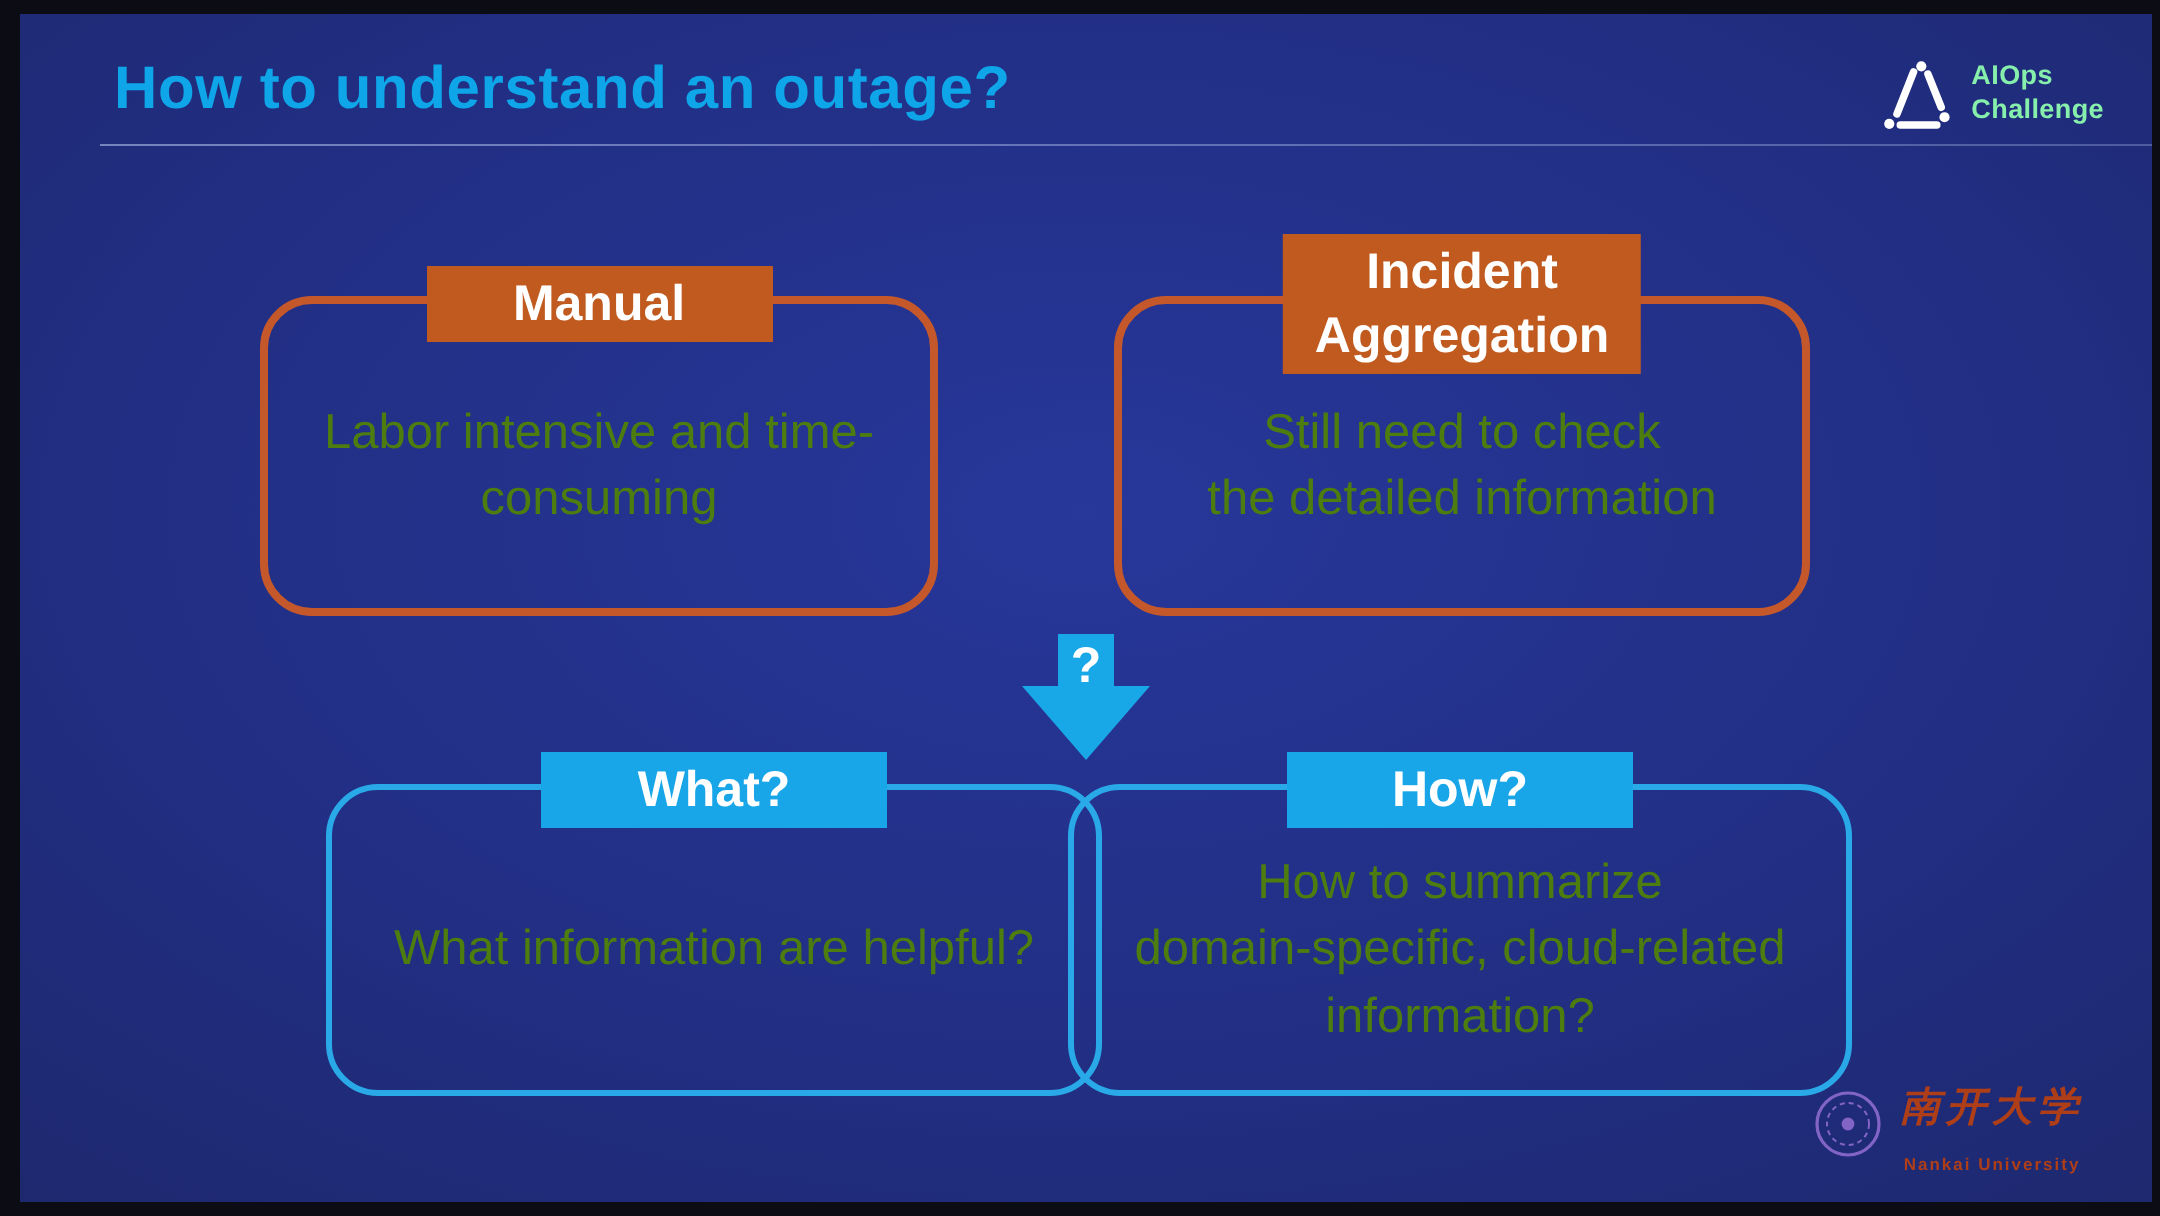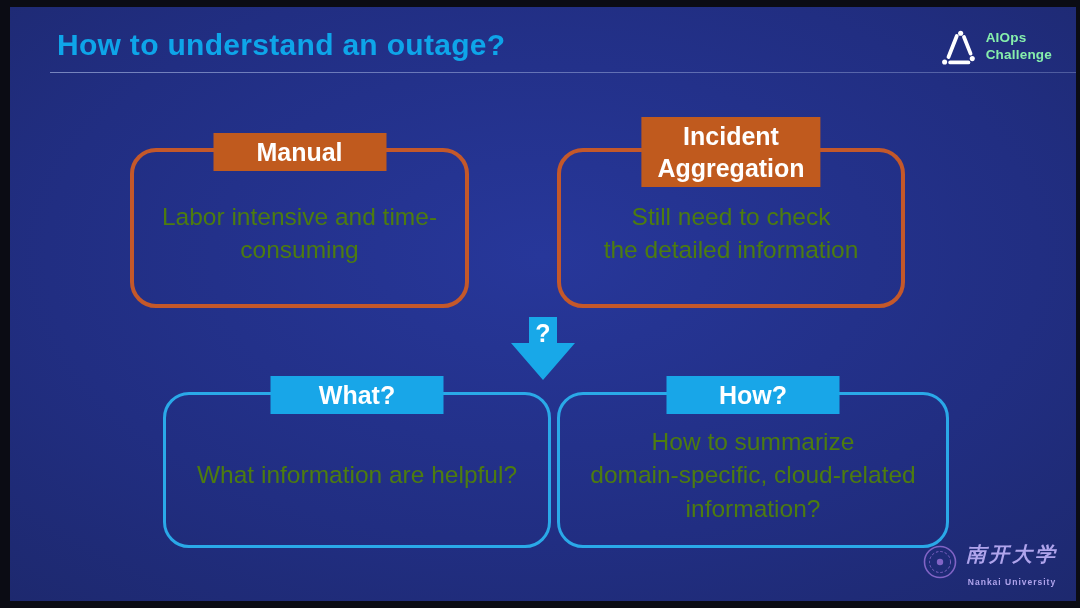--- a/index.html
+++ b/index.html
@@ -38,32 +38,32 @@
   }
   .box-header.orange{background:#c05a1e;}
   .box-header.blue{background:#18a6e8;}
   .box-body{
     text-align:center;color:#4d7c0f;font-size:24.5px;line-height:1.35;font-weight:400;
     white-space:pre-line;padding:10px 14px 0 14px;
   }
   .box-top-left   {left:130px;top:148px;width:339px;height:160px;}
   .box-top-right  {left:557px;top:148px;width:348px;height:160px;}
   .box-bottom-left{left:130px;top:392px;width:388px;height:156px;margin-left:33px;}
-  .box-bottom-right{left:557px;top:392px;width:392px;height:156px;}
+  .box-bottom-right{left:534px;top:392px;width:392px;height:156px;}
 
   .qarrow{position:absolute;left:510px;top:317px;width:66px;height:64px;}
   .qarrow svg{display:block;}
   .qarrow .qmark{
     position:absolute;left:0;top:2px;width:100%;text-align:center;
     color:#fff;font-size:25px;font-weight:700;
   }
 
   .nankai{
-    position:absolute;right:22px;bottom:22px;display:flex;align-items:flex-start;gap:8px;
-    color:#c4b5fd;opacity:.88;
+    position:absolute;right:38px;bottom:22px;display:flex;align-items:center;gap:8px;
+    color:#c2410c;opacity:.88;
   }
   .nankai-text{display:flex;flex-direction:column;align-items:center;line-height:1;}
   .nankai-cn{font-size:20px;letter-spacing:3px;font-weight:700;font-style:italic;}
   .nankai-en{font-size:8.5px;letter-spacing:1px;margin-top:14px;font-weight:700;}
 </style>
 </head>
 <body>
 
 <div class="frame">
   <div class="slide"></div>

